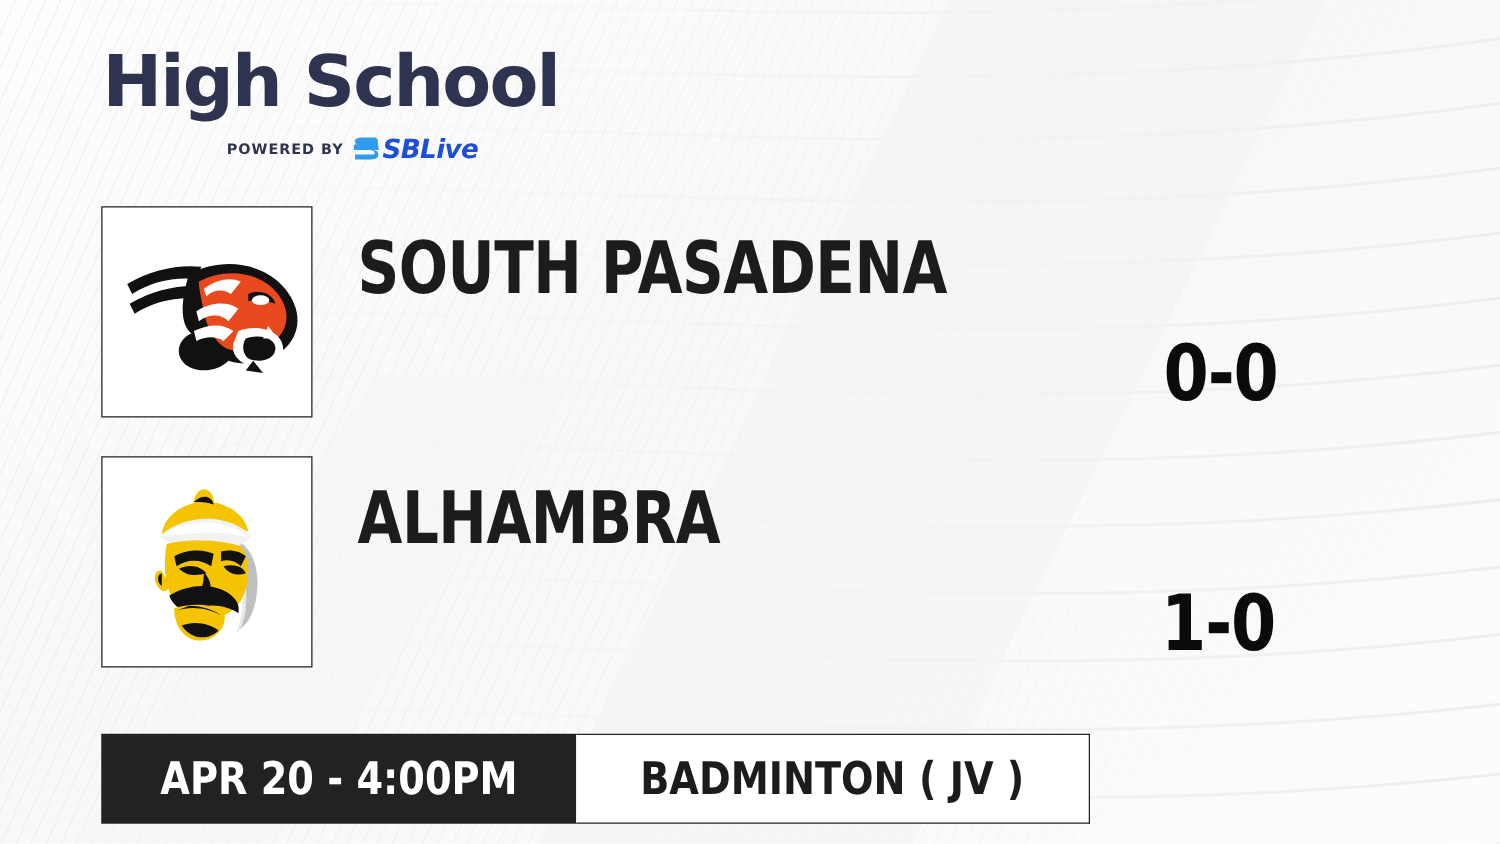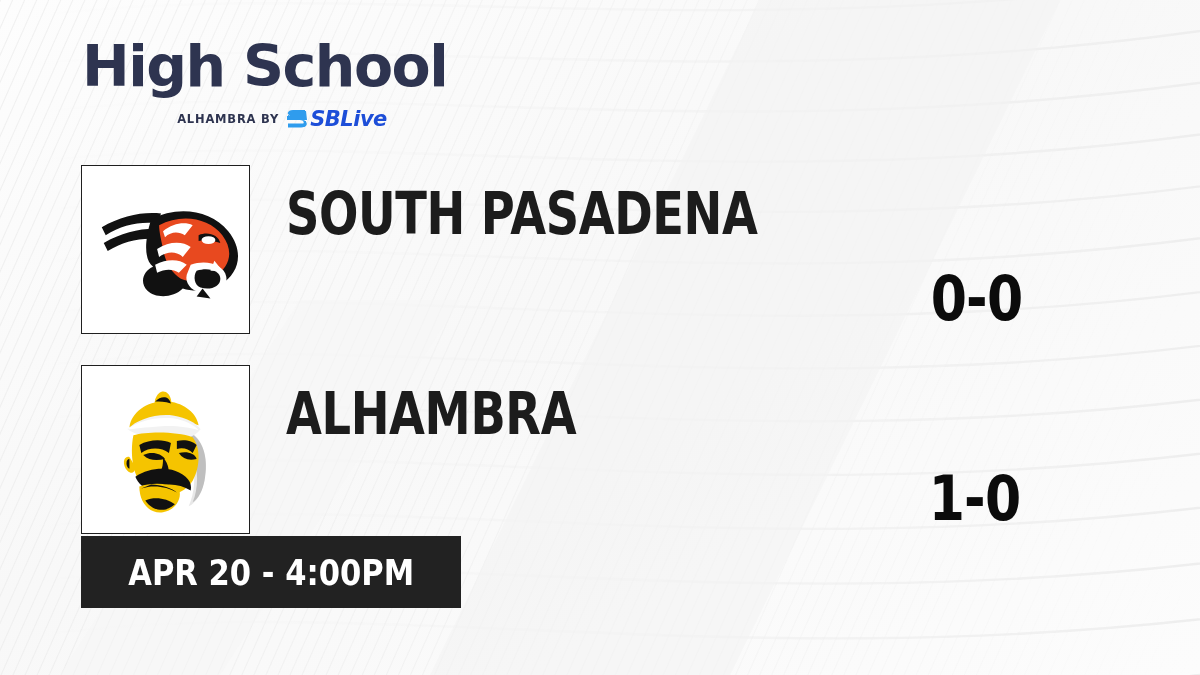--- a/index.html
+++ b/index.html
@@ -135,21 +135,21 @@
     transform: scaleX(0.84);
     letter-spacing: -1px;
   }
   #team-record-0 { left: 922px; top: 262px; }
   #team-record-1 { left: 920px; top: 462px; }
 
   
   #info-bar {
     position: absolute;
     left: 81px;
-    top: 536px;
+    top: 587px;
     height: 72px;
     display: flex;
     align-items: stretch;
   }
   #info-datetime {
     background: #222222;
     color: #ffffff;
     display: flex;
     align-items: center;
     justify-content: center;
@@ -247,21 +247,21 @@
 </div>
 
 <div id="stage">
 
   <div id="brand">
     <div id="brand-wordmark-row">
       <div id="brand-wordmark">High School</div>
     </div>
 
     <div id="powered-row">
-      <span id="powered-label">ALHAMBRA BY</span>
+      <span id="powered-label">POWERED BY</span>
       <span id="sblive-mark">
         <svg width="22" height="20" viewBox="0 0 22 20">
           <path d="M20 2 L8 2 C 3 2 1 5 4 7 L13 7 L1 7 L1 11 L14 11 C 18 11 19 14 16 16 L2 16 L2 18 L17 18 C 22 18 22 12 17 11 L6 11 L21 11 Z" fill="#2f9ced"></path>
           <path d="M19 1 L7 1 C 1 1 0 6 5 7.5 L16 7.5 L2 7.5 L2 5 L19 5 Z" fill="#2f9ced"></path>
           <path d="M2 18.5 L15 18.5 C 21 18.5 22 13.5 17 12 L6 12 L20 12 L20 14.5 L2 14.5 Z" fill="#2f9ced"></path>
         </svg>
         <span id="sblive-text">SBLive</span>
       </span>
     </div>
   </div>
@@ -346,15 +346,18 @@
     <div class="team-name" id="team-name-1">ALHAMBRA</div>
   </div>
 
   <div class="team-record" id="team-record-0">0-0</div>
   <div class="team-record" id="team-record-1">1-0</div>
 
   <div id="info-bar">
     <div id="info-datetime">
       <span id="info-datetime-text">APR 20 - 4:00PM</span>
     </div>
+    <div id="info-sport">
+      <span id="info-sport-text">BADMINTON ( JV )</span>
+    </div>
   </div>
 
 </div>
 
 </body></html>

